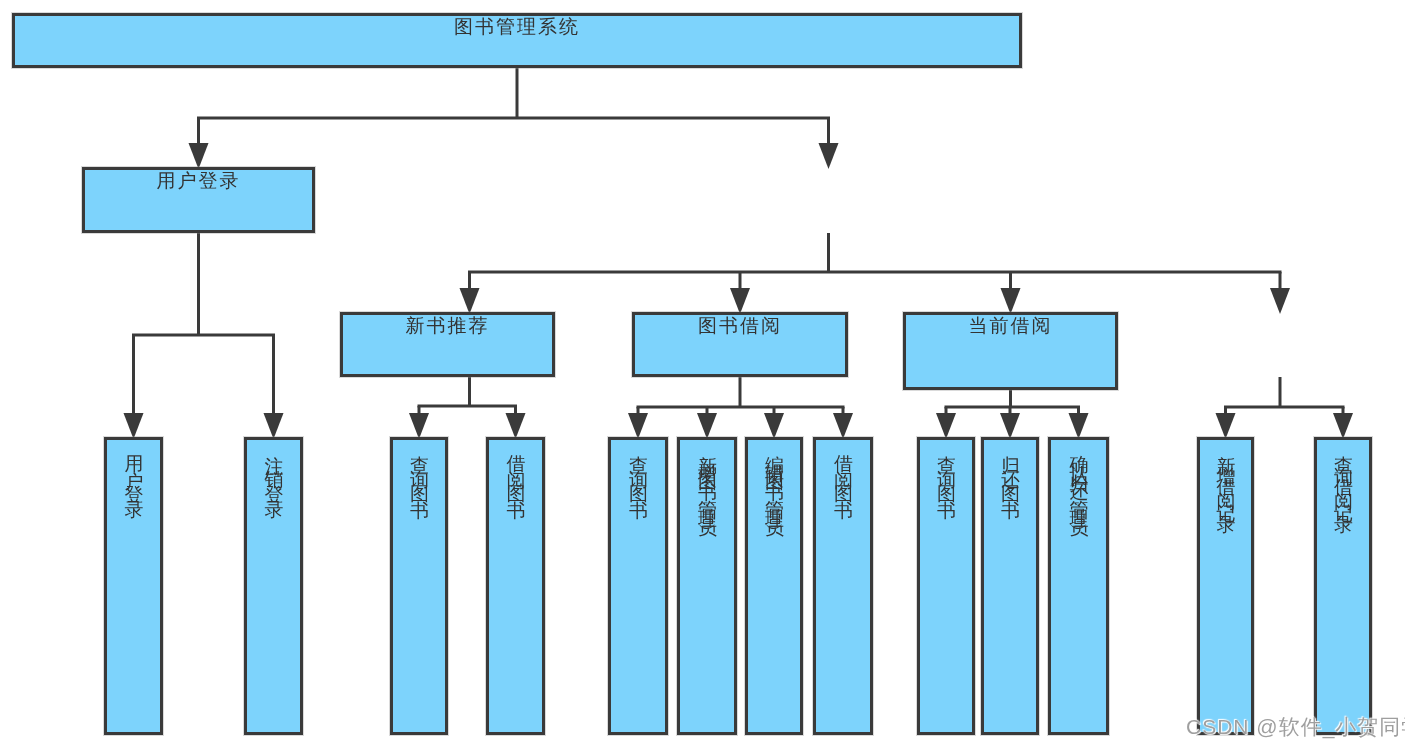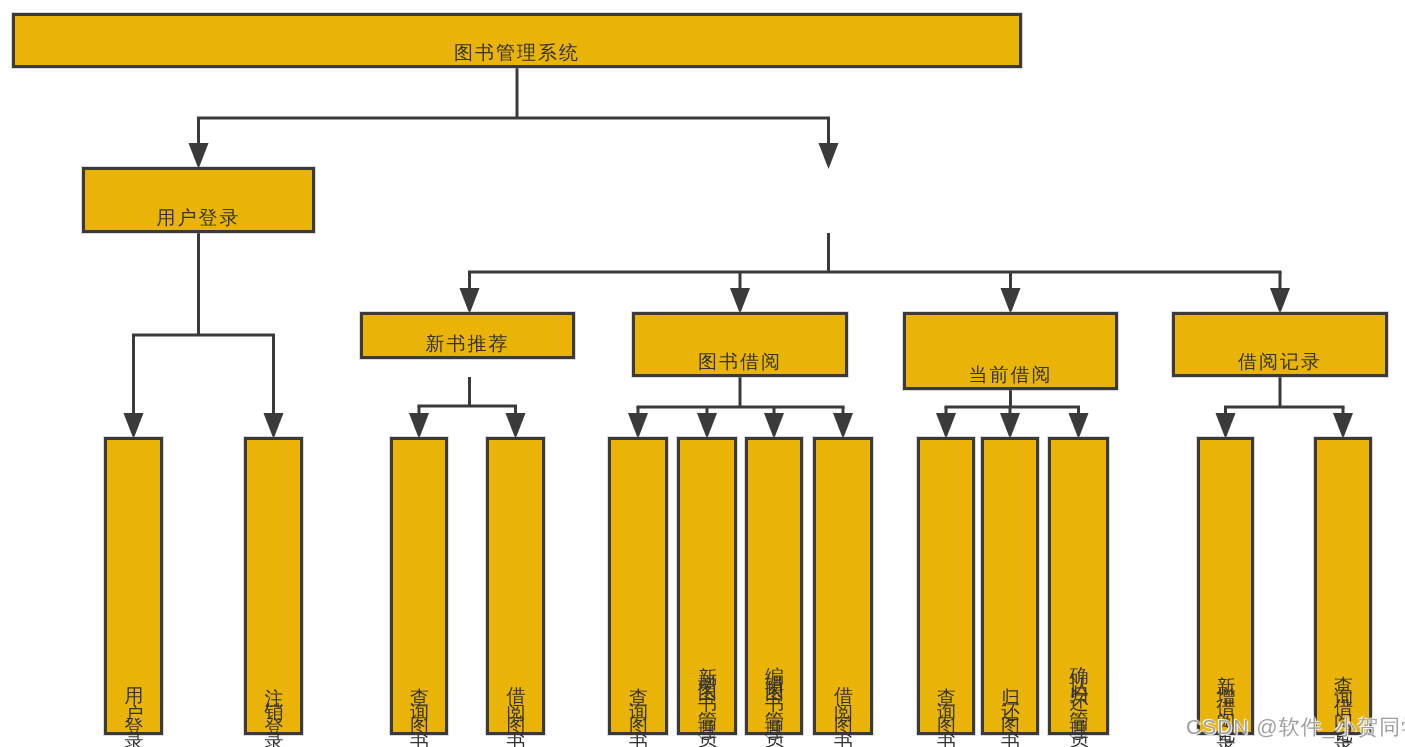--- a/index.html
+++ b/index.html
@@ -3,24 +3,24 @@
 <meta charset="utf-8">
 <title>图书管理系统</title>
 <style>
   html,body{margin:0;padding:0;background:#fff;}
   #stage{
     position:relative;width:1405px;height:747px;background:var(--bg,#ffffff);
     overflow:hidden;font-family:"Liberation Sans",sans-serif;
   }
   #connector-layer{position:absolute;left:0;top:0;z-index:0;}
   .node{
-    position:absolute;box-sizing:border-box;background:#eab308;
+    position:absolute;box-sizing:border-box;background:#7dd3fc;
     border:3px solid var(--line,#3a3a3a);
     box-shadow:0 0 0 1px rgba(150,150,150,.35);
-    display:flex;align-items:flex-end;justify-content:center;z-index:1;
+    display:flex;align-items:flex-start;justify-content:center;z-index:1;
   }
   .node-label{
     font-size:19px;color:var(--text,#333333);letter-spacing:2px;
     white-space:nowrap;line-height:1.2;
   }
   .node.vertical .node-label{
     writing-mode:vertical-rl;text-orientation:mixed;white-space:normal;
   }
   #watermark{
     position:absolute;left:1186px;top:713px;z-index:2;
@@ -87,31 +87,28 @@
       <line x1="1343" y1="407" x2="1343" y2="423" stroke="#3a3a3a" stroke-width="3"></line>
       <polygon points="1333,413 1353,413 1343,439" fill="#3a3a3a"></polygon>
     </svg>
   <div id="watermark">CSDN @软件_小贺同学</div>
 <div class="node" style="left: 12px; top: 13px; width: 1010px; height: 55px;">
       <span class="node-label">图书管理系统</span>
     </div>
     <div class="node" style="left: 82px; top: 167px; width: 233px; height: 66px;">
       <span class="node-label">用户登录</span>
     </div>
-    <div class="node" style="left: 360px; top: 312px; width: 215px; height: 47px;">
+    <div class="node" style="left: 340px; top: 312px; width: 215px; height: 65px;">
       <span class="node-label">新书推荐</span>
     </div>
     <div class="node" style="left: 632px; top: 312px; width: 216px; height: 65px;">
       <span class="node-label">图书借阅</span>
     </div>
     <div class="node" style="left: 903px; top: 312px; width: 215px; height: 78px;">
       <span class="node-label">当前借阅</span>
-    </div>
-    <div class="node" style="left: 1172px; top: 312px; width: 216px; height: 65px;">
-      <span class="node-label">借阅记录</span>
     </div>
     <div class="node vertical" style="left: 104px; top: 437px; width: 59px; height: 298px;">
       <span class="node-label" style="letter-spacing: 15px;">用户登录</span>
     </div>
     <div class="node vertical" style="left: 244px; top: 437px; width: 59px; height: 298px;">
       <span class="node-label" style="letter-spacing: 15px;">注销登录</span>
     </div>
     <div class="node vertical" style="left: 390px; top: 437px; width: 58px; height: 298px;">
       <span class="node-label" style="letter-spacing: 15px;">查询图书</span>
     </div>

